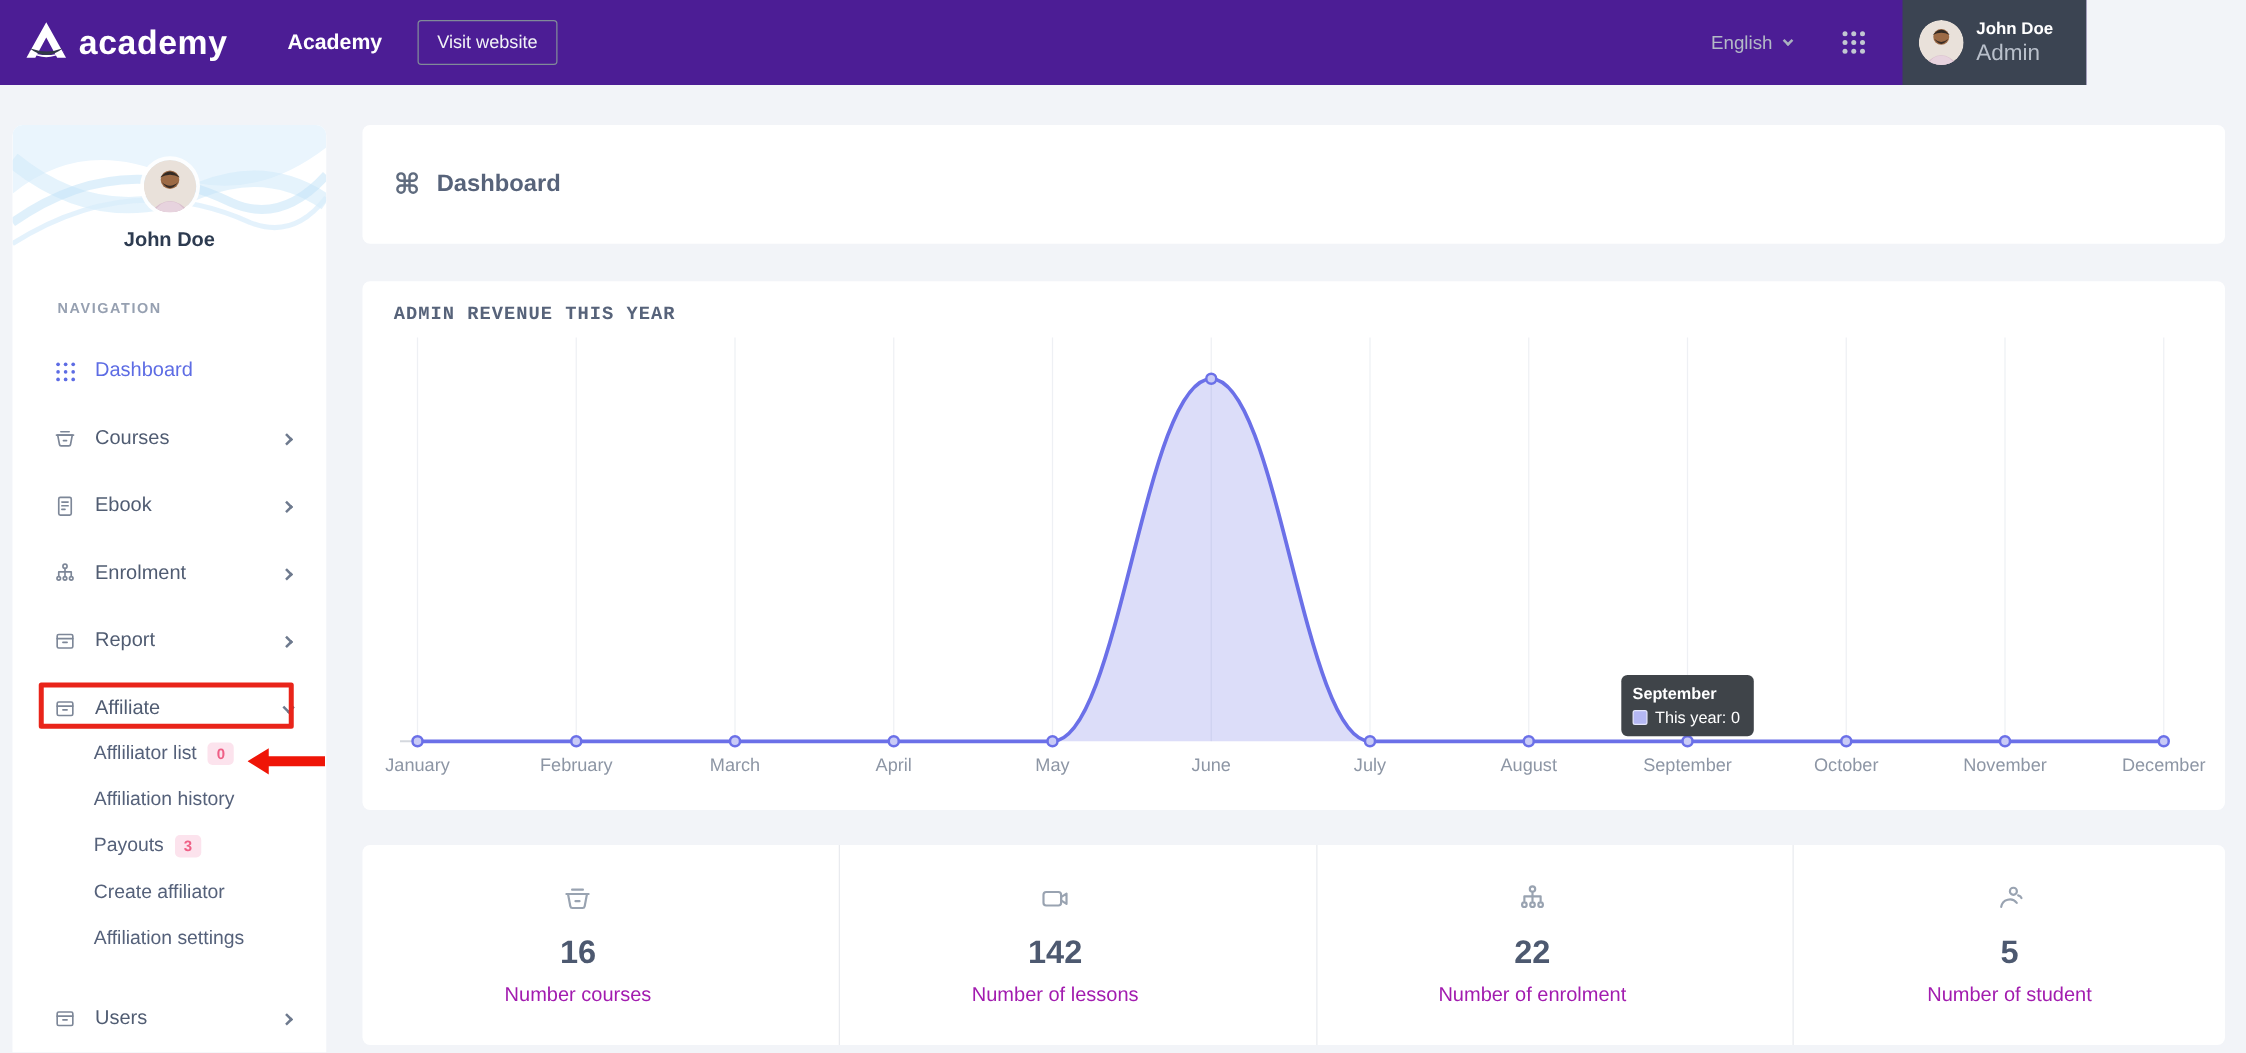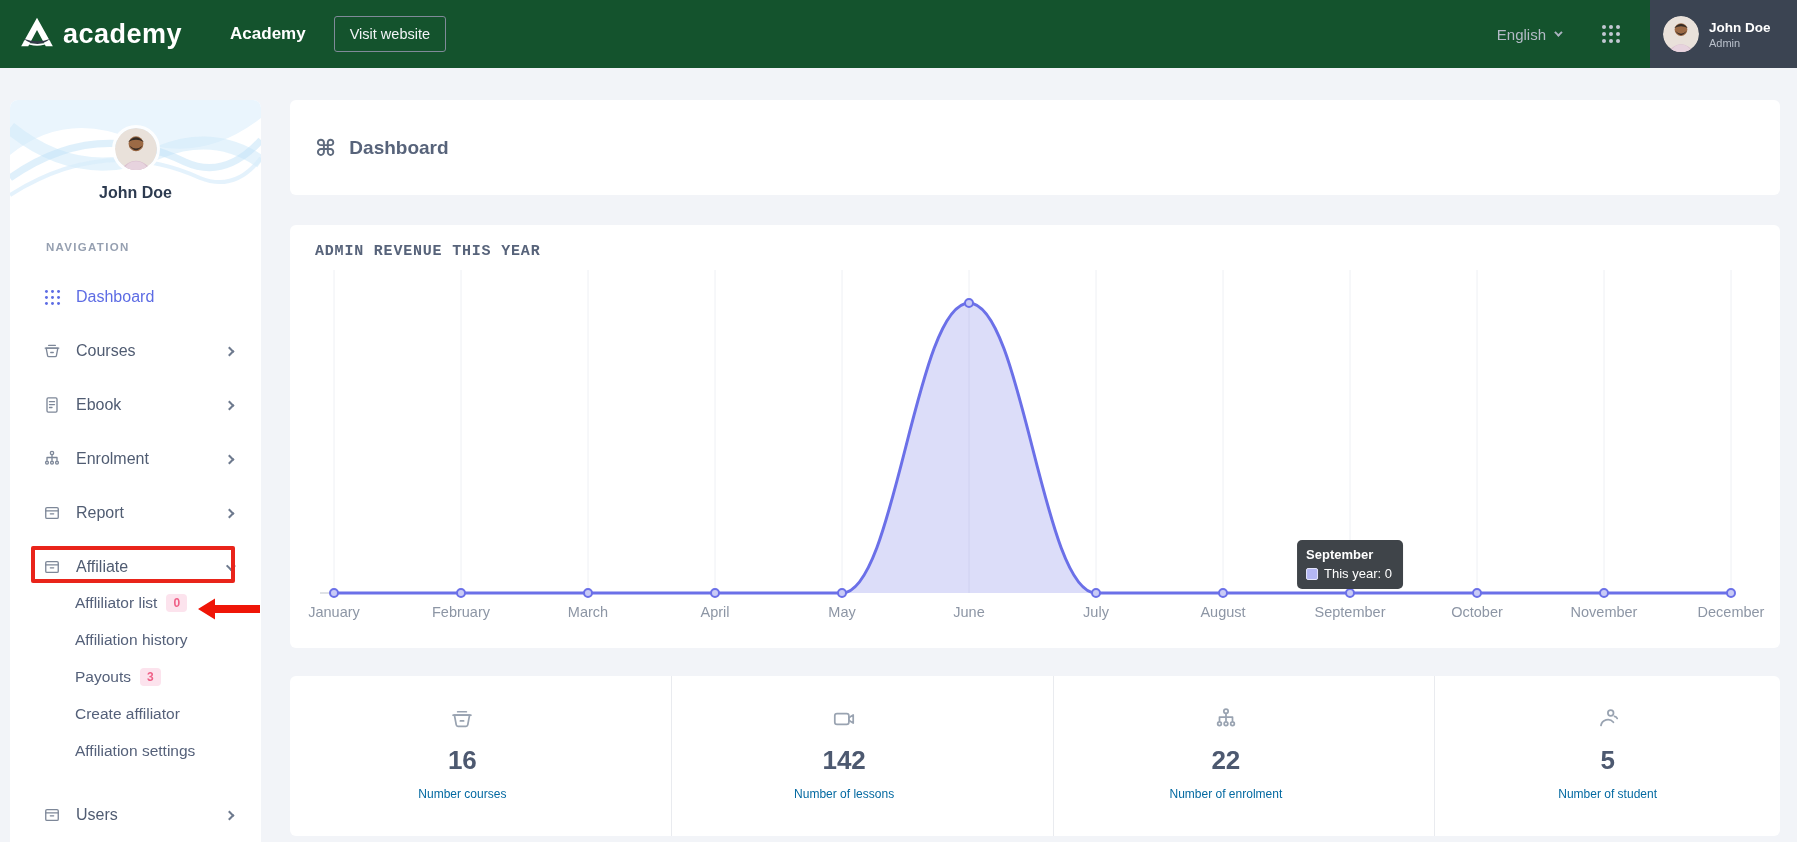--- a/index.html
+++ b/index.html
@@ -1,31 +1,31 @@
 <!DOCTYPE html>
 <html><head>
 <meta charset="utf-8">
 <style>
   * { margin:0; padding:0; box-sizing:border-box; }
   html,body { width:1797px; height:842px; }
   body { font-family:"Liberation Sans", sans-serif; background:#f2f4f8; overflow:hidden; position:relative; }
 
   
-  .navbar { position:absolute; left:0; top:0; width:1797px; height:68px; background:#14532d; display:flex; align-items:center; }
+  .navbar { position:absolute; left:0; top:0; width:1669px; height:68px; background:#4c1d95; display:flex; align-items:center; }
   .logo-wrap { display:flex; align-items:center; margin-left:20px; }
   .logo-text { color:#fff; font-size:27px; font-weight:600; letter-spacing:.5px; margin-left:9px; }
   .site-name { color:#fff; font-size:17px; font-weight:700; margin-left:48px; }
   .visit-btn { margin-left:28px; background:transparent; border:1px solid #808a99; border-radius:3px; color:#f2f4f7; font-size:14.5px; padding:9px 15px; font-family:inherit; cursor:pointer; }
   .nav-right { margin-left:auto; display:flex; align-items:center; height:100%; }
   .lang { color:#b3bac6; font-size:15px; display:flex; align-items:center; gap:8px; cursor:pointer; }
   .apps-btn { margin-left:40px; margin-right:28px; cursor:pointer; display:flex; }
   .user-chip { background:#3b4452; height:68px; display:flex; align-items:center; padding:0 18px 0 13px; min-width:147px; cursor:pointer; }
   .user-texts { margin-left:10px; }
   .user-name { color:#fff; font-size:13.5px; font-weight:700; }
-  .user-role { color:#b9c0cb; font-size:11px; margin-top:2px; }
+  .user-role { color:#b9c0cb; font-size:18px; margin-top:2px; }
   .avatar { border-radius:50%; overflow:hidden; flex:0 0 auto; }
 
   
   .chev { display:inline-block; width:7px; height:7px; border-right:2px solid #6e7a8e; border-bottom:2px solid #6e7a8e; }
   .chev.right { transform:rotate(-45deg); }
   .chev.down  { transform:rotate(45deg) translateY(-2px); }
   .chev.light { border-color:#aab2bf; width:6px; height:6px; }
 
   
   .sidebar { position:absolute; left:10px; top:100px; width:251px; height:742px; background:#fff; border-radius:8px 8px 0 0; overflow:hidden; }
@@ -58,21 +58,21 @@
   #revenue-chart { position:absolute; left:0; top:0; }
   .chart-tooltip { position:absolute; bottom:59px; transform:translateX(-50%); background:rgba(55,60,66,.96); border-radius:5px; padding:7px 11px 8px 9px; color:#fff; white-space:nowrap; z-index:5; }
   .chart-tooltip .tt-title { font-size:13px; font-weight:700; margin-bottom:4px; }
   .tt-row { display:flex; align-items:center; gap:6px; font-size:13px; }
   .tt-swatch { width:12px; height:12px; background:#b4b7f3; border:1px solid #e4e5fb; border-radius:2px; }
 
   .stats-row { left:290px; top:676px; width:1490px; height:160px; display:flex;gap:36px; }
   .stat-cell { flex:1; text-align:center; padding-top:30px; }
   .stat-cell + .stat-cell { border-left:1px solid #e9ebef; }
   .stat-value { font-size:26px; font-weight:700; color:#4d5970; margin-top:9px; }
-  .stat-label { font-size:12px; color:#0369a1; margin-top:11px; }
+  .stat-label { font-size:16px; color:#a21caf; margin-top:11px; }
 
   svg.oicon { stroke:#7d8798; stroke-width:1.6; fill:none; stroke-linecap:round; stroke-linejoin:round; }
   svg.oicon.big { stroke:#99a3b1; }
 </style>
 </head>
 <body>
 
 <div class="navbar">
   <div class="logo-wrap">
     <span>

